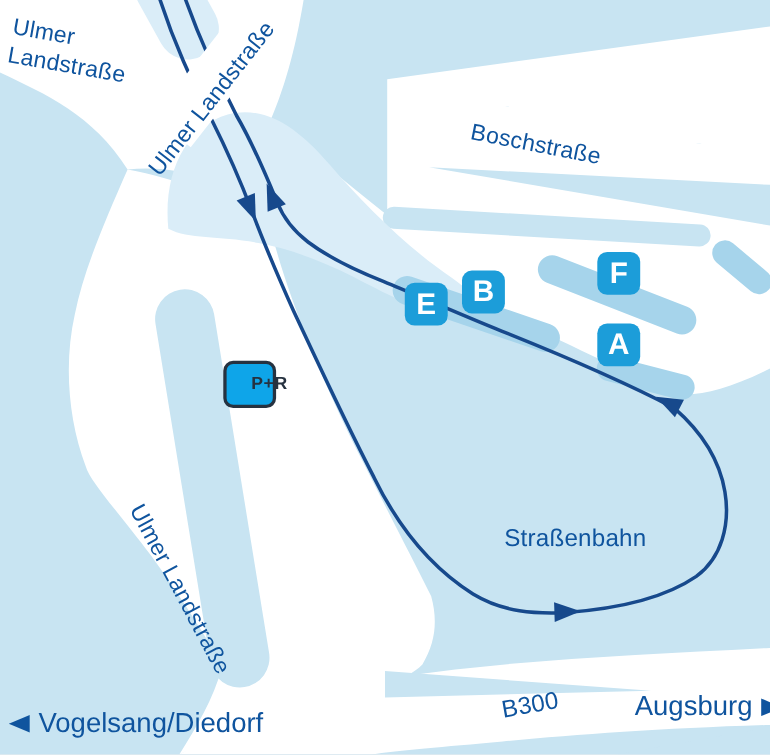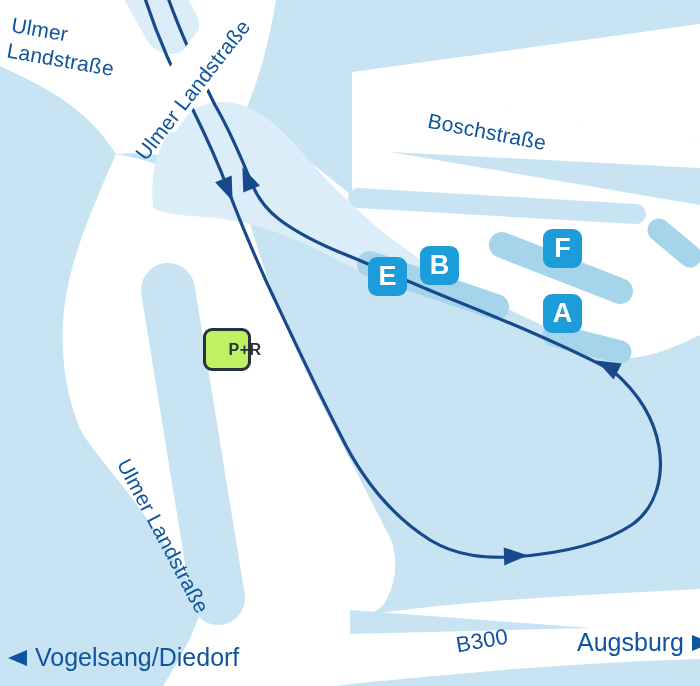--- a/index.html
+++ b/index.html
@@ -6,21 +6,21 @@
   #stage{position:relative;width:700px;height:686px;overflow:hidden;
          font-family:"Liberation Sans","DejaVu Sans",sans-serif;background:#C8E4F2;}
   #map-svg{position:absolute;left:0;top:0;}
   .lbl{position:absolute;color:#0F549E;font-size:21px;white-space:nowrap;letter-spacing:.2px;}
   .lbl.c{transform-origin:center center;}
   .two div{line-height:26px;}
   .loop-lbl{text-align:center;font-size:22px;line-height:26px;}
   .stop{position:absolute;width:39px;height:39px;border-radius:9px;background:#1C9DD9;
         color:#fff;font-weight:bold;font-size:27px;display:flex;align-items:center;
         justify-content:center;box-sizing:border-box;}
-  .pr-sign{position:absolute;left:203px;top:328px;width:48px;height:43px;background:#bef264;
+  .pr-sign{position:absolute;left:203px;top:328px;width:48px;height:43px;background:#0ea5e9;
            border:3px solid #263240;border-radius:9px;box-sizing:border-box;display:flex;
            flex-direction:column;align-items:center;justify-content:center;gap:12px;padding-left:36px;}
   .pr-bar{width:33px;height:3px;background:#263240;}
   .pr-text{color:#263240;font-weight:bold;font-size:16px;line-height:16px;letter-spacing:.5px;}
   .dir{position:absolute;color:#0F549E;font-size:25px;display:flex;align-items:center;gap:8px;white-space:nowrap;}
   .tri-left{width:0;height:0;border-top:8px solid transparent;border-bottom:8px solid transparent;
             border-right:19px solid #0F549E;display:inline-block;}
   .tri-right{width:0;height:0;border-top:8px solid transparent;border-bottom:8px solid transparent;
              border-left:19px solid #0F549E;display:inline-block;}
 </style>
@@ -87,20 +87,21 @@
     <div>Landstraße</div>
   </div>
 
   <div class="lbl c" style="left:193px;top:90px;transform:translate(-50%,-50%) rotate(-52deg);">Ulmer Landstraße</div>
 
   <div class="lbl c" style="left:487px;top:132px;transform:translate(-50%,-50%) rotate(11deg);">Boschstraße</div>
 
   <div class="lbl c" style="left:163px;top:536px;transform:translate(-50%,-50%) rotate(62deg);">Ulmer Landstraße</div>
 
   <div class="lbl c loop-lbl" style="left:523px;top:489px;transform:translate(-50%,-50%);">
+    <div>Straßenbahn</div>
   </div>
 
   <div class="lbl c" style="left:482px;top:641px;font-size:22px;transform:translate(-50%,-50%) rotate(-10deg);">B300</div>
 
   <div class="stop" style="left:368px;top:257px;">E</div>
   <div class="stop" style="left:420px;top:246px;">B</div>
   <div class="stop" style="left:543px;top:229px;">F</div>
   <div class="stop" style="left:543px;top:294px;">A</div>
 
   <div class="pr-sign">

